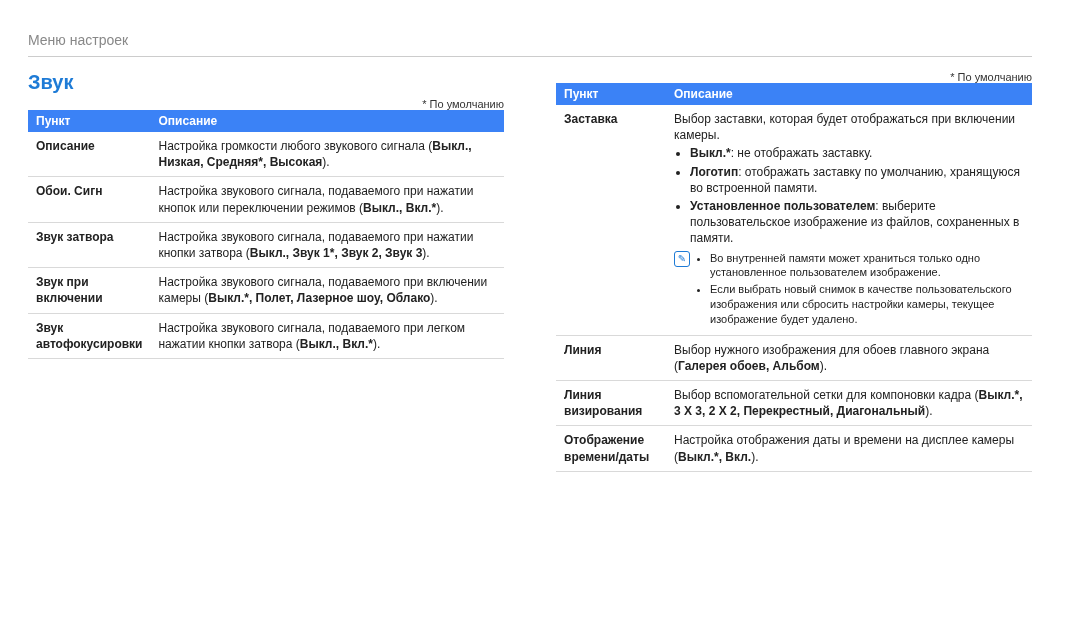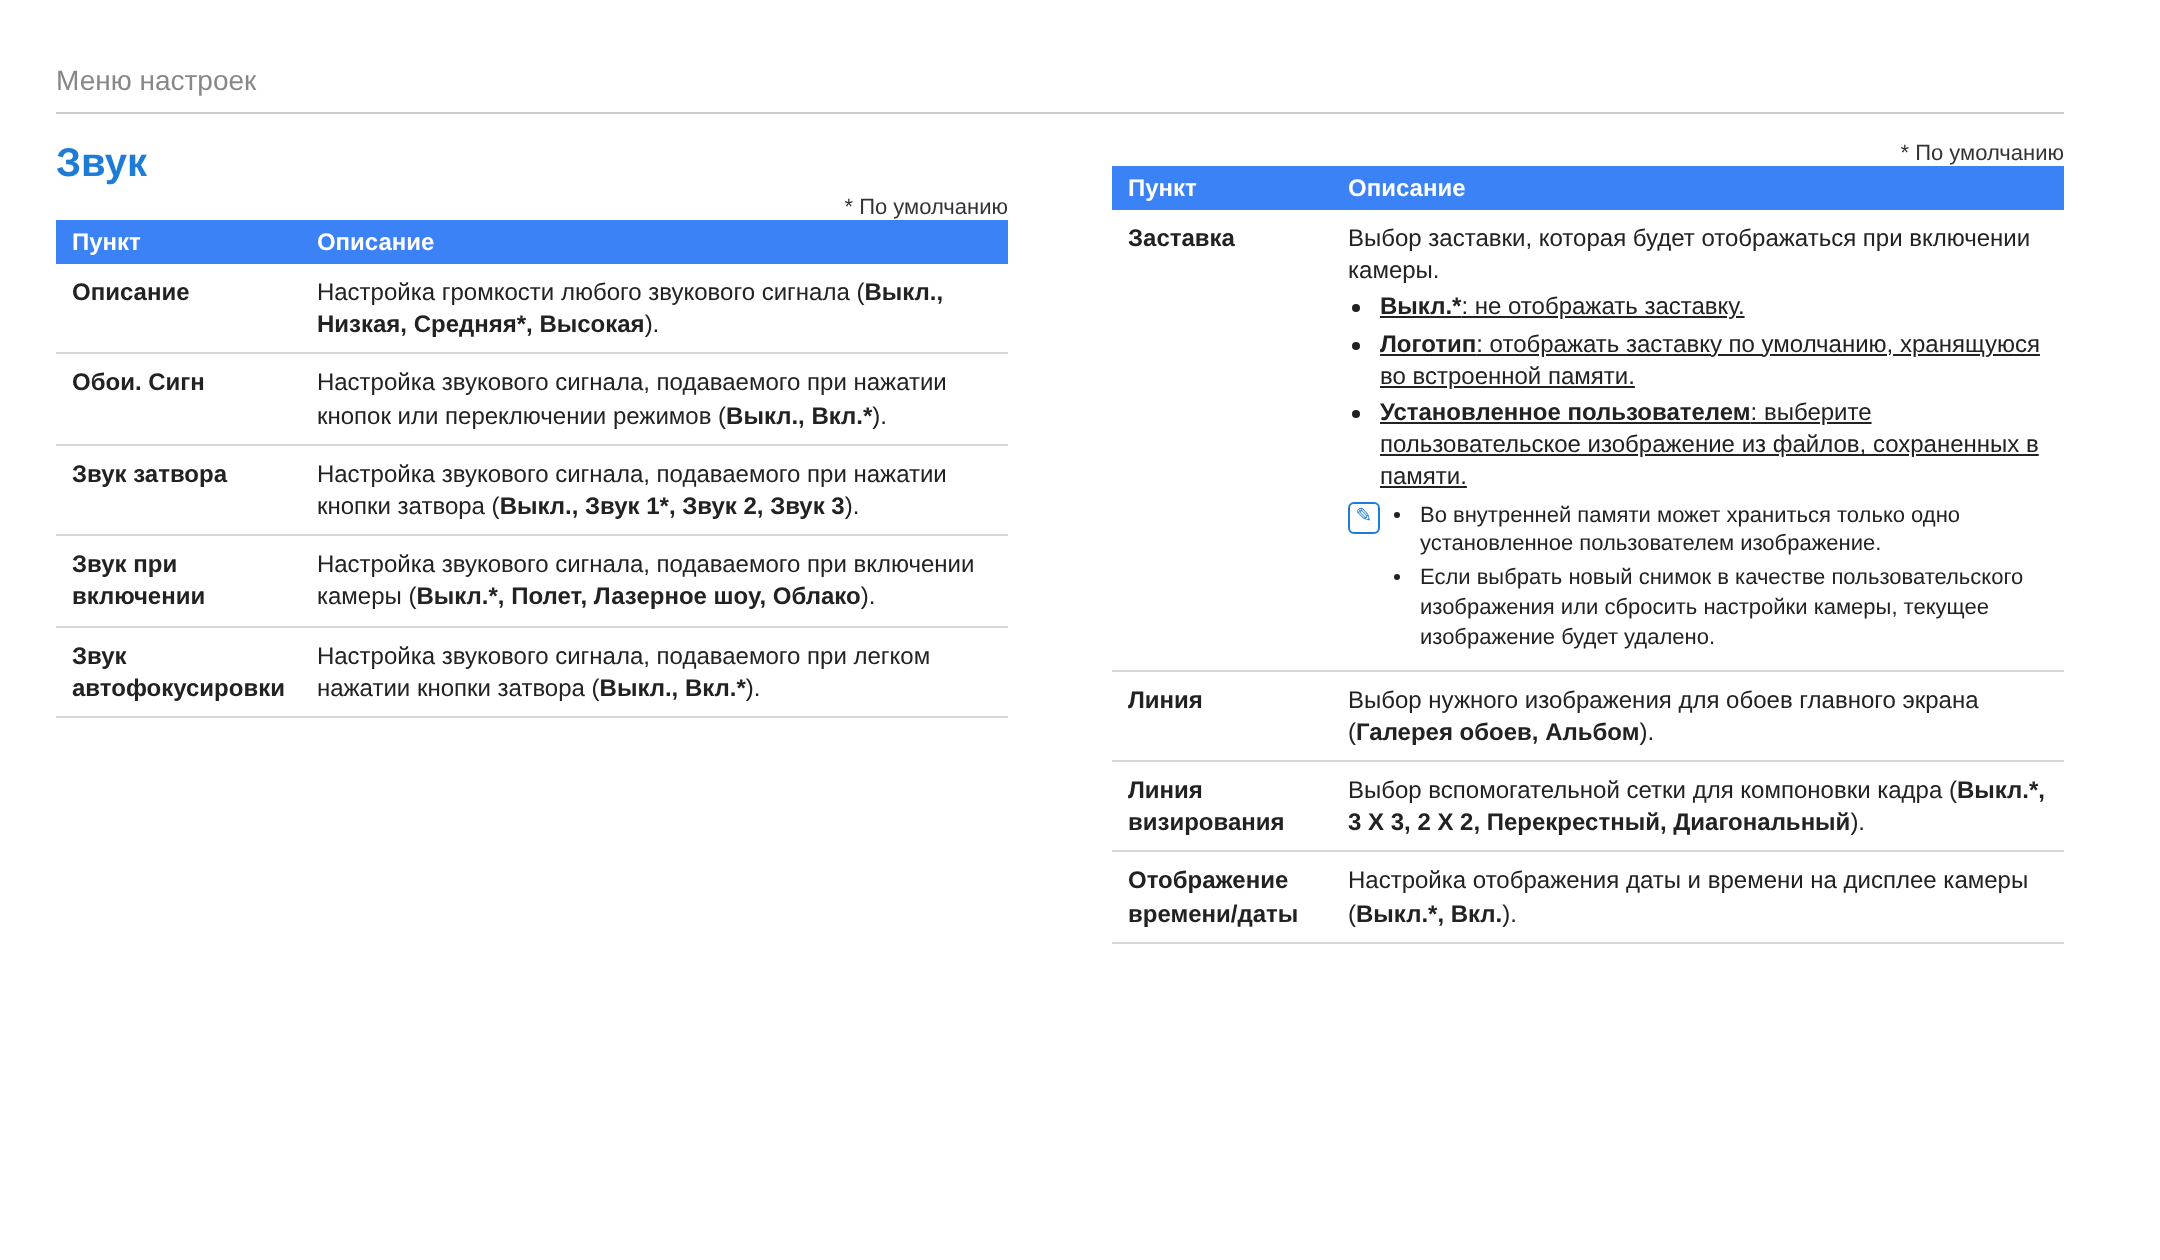--- a/index.html
+++ b/index.html
@@ -10,21 +10,21 @@
   .columns { display: flex; gap: 52px; justify-content: flex-end; }
   .col { flex: 1; min-width: 0; }
   .section-title { color: #1e7bd6; font-size: 20px; font-weight: 600; margin-bottom: 4px; }
   .default-note { text-align: right; font-size: 11px; color: #333; margin-bottom: 0; }
   table { width: 100%; border-collapse: collapse; font-size: 12px; }
   th { background: #3b82f6; color: #fff; font-weight: 600; text-align: left; padding: 4px 8px; font-size: 12px; }
   td { padding: 6px 8px; vertical-align: top; border-bottom: 1px solid #d9d9d9; line-height: 1.35; }
   td.label { font-weight: 700; width: 110px; }
   .b { font-weight: 700; }
   ul.bullets { list-style: disc; padding-left: 16px; margin-top: 2px; }
-  ul.bullets li { margin-bottom: 2px; text-decoration: underline; }
+  ul.bullets li { margin-bottom: 2px; }
   .note-box { display: flex; gap: 6px; margin-top: 4px; font-size: 11px; }
   .note-icon {
     width: 16px; height: 16px; flex: 0 0 16px;
     border: 1.5px solid #1e7bd6; border-radius: 3px;
     display: flex; align-items: center; justify-content: center;
     color: #1e7bd6; font-size: 10px; line-height: 1;
   }
   .note-list { list-style: disc; padding-left: 14px; }
   .note-list li { margin-bottom: 2px; }
   .footer { text-align: center; font-size: 12px; color: #333; margin-top: 14px; }

